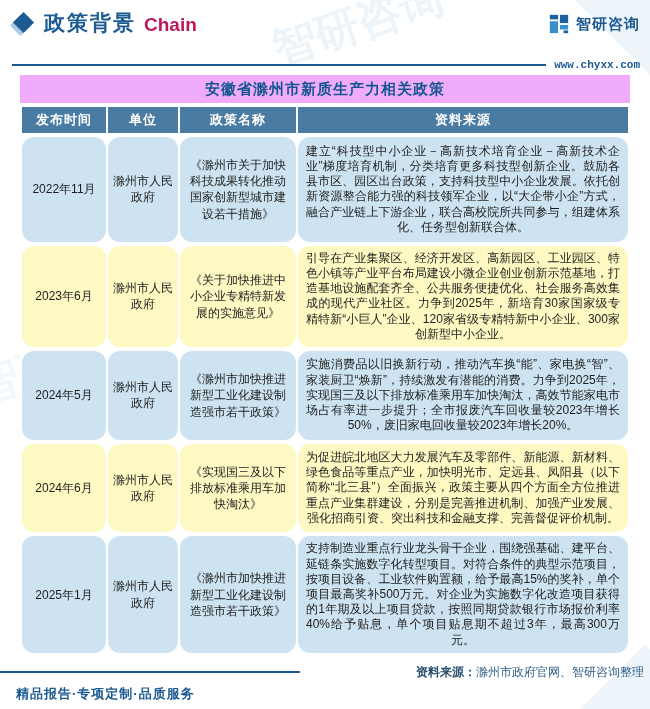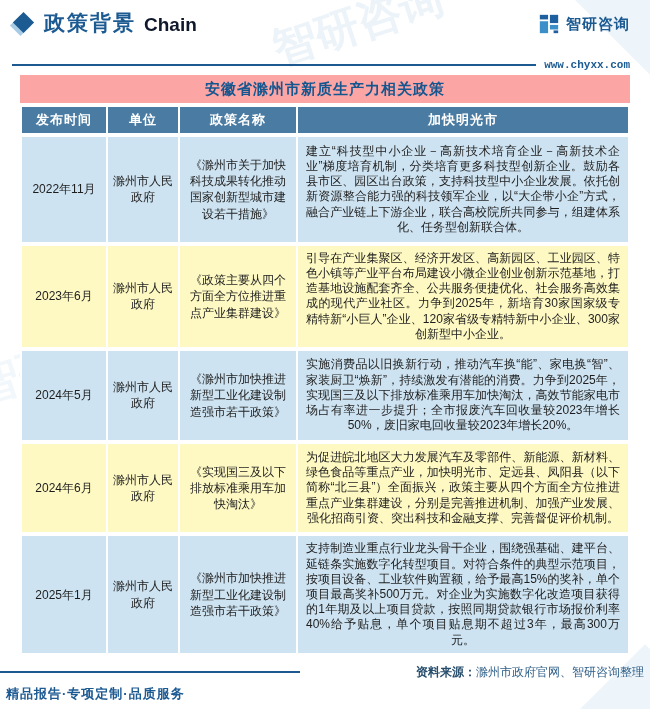--- a/index.html
+++ b/index.html
@@ -7,64 +7,64 @@
     width:650px;height:709px;overflow:hidden;position:relative;
     background:#ffffff;
     font-family:"Liberation Sans","DejaVu Sans",sans-serif;
     -webkit-font-smoothing:antialiased;
   }
   
   .wm{position:absolute;color:#bcd6ea;opacity:.28;font-weight:bold;pointer-events:none;z-index:0;}
   .wm-corner{width:120px;height:120px;background:#dcecf7;transform:rotate(45deg);opacity:.5;}
   .wm-gray{color:#9aa3ab;opacity:.30;}
   
-  .page-header{position:relative;z-index:2;padding:9px 20px 0 12px;}
+  .page-header{position:relative;z-index:2;padding:9px 10px 0 12px;}
   .ph-row{display:flex;align-items:flex-start;justify-content:space-between;}
   .ph-left{display:flex;align-items:center;gap:10px;position:relative;}
   .diamond-wrap{position:relative;width:22px;height:22px;flex:0 0 auto;}
   .diamond{position:absolute;width:15px;height:15px;background:#1c5a92;transform:rotate(45deg);top:3px;left:4px;}
   .diamond.light{background:#a9cce6;top:6px;left:1px;z-index:-1;}
   .page-title{font-size:21px;font-weight:bold;color:#1c5a92;letter-spacing:2px;}
-  .chain-mark{font-size:19px;font-weight:bold;color:#0f172a;margin-left:-2px;margin-top:4px;}
+  .chain-mark{font-size:19px;font-weight:bold;color:#be185d;margin-left:-2px;margin-top:4px;}
   .ph-right{display:flex;align-items:center;gap:6px;padding-top:4px;}
   .logo-mark{width:22px;height:22px;display:block;}
   .brand-name{font-size:15px;font-weight:bold;color:#1c5a92;letter-spacing:1px;}
   .rule-row{display:flex;align-items:center;margin-top:22px;}
   .rule-line{flex:1 1 auto;border-top:2px solid #1b5990;height:0;}
   .site-url{flex:0 0 auto;font-size:11px;font-weight:bold;color:#1c5a92;margin-left:8px;font-family:"Liberation Mono","DejaVu Sans Mono",monospace;}
   
   .table-wrap{position:relative;z-index:2;margin:4px 20px 0 20px;}
   .table-title{
-    background:#fca5a5;color:#15568e;font-size:15px;font-weight:bold;
+    background:#f0abfc;color:#15568e;font-size:15px;font-weight:bold;
     text-align:center;padding:5px 0 4px;letter-spacing:1px;
   }
   table.policy{
     width:100%;border-collapse:separate;border-spacing:2px 4px;
     table-layout:fixed;background:#ffffff;margin-top:0;
   }
   col.c-date{width:84px;} col.c-unit{width:70px;} col.c-name{width:116px;}
   th{
     background:#4a7ca3;color:#ffffff;font-size:13px;font-weight:bold;
     padding:4px 2px;letter-spacing:1px;text-align:center;
   }
-  td{font-size:12px;color:#1d1d1d;vertical-align:middle;}
+  td{font-size:12px;color:#1d1d1d;vertical-align:middle;border-radius:12px;}
   tr.r-odd td{background:#cee3f1;}
   tr.r-even td{background:#fef9c3;}
   td.c-center{text-align:center;padding:20px 5px;line-height:1.35;}
   td.c-content{
     text-align:justify;text-align-last:center;
     padding:5px 8px;line-height:1.27;
   }
   
   .page-footer{position:relative;z-index:2;margin-top:7px;}
   .pf-top{display:flex;align-items:center;}
   .pf-line{flex:0 0 300px;border-top:2px solid #1b5990;height:0;}
   .pf-source{flex:1 1 auto;text-align:right;font-size:12px;color:#2e5e87;padding-right:6px;white-space:nowrap;}
   .pf-source .lbl{font-weight:bold;color:#274e6d;}
-  .pf-left{font-size:13px;font-weight:bold;color:#1c5a92;letter-spacing:1px;padding:4px 0 0 6px;}
+  .pf-left{font-size:13px;font-weight:bold;color:#1c5a92;letter-spacing:1px;padding:4px 0 0 16px;}
 </style>
 </head>
 <body>
 
 <div class="wm wm-corner" style="top:-70px;right:-60px;"></div>
 <div class="wm" style="top:-6px;left:270px;font-size:44px;transform:rotate(-18deg);">智研咨询</div>
 <div class="wm" style="top:330px;left:-30px;font-size:46px;transform:rotate(-18deg);opacity:.18;">智研咨询</div>
 <div class="wm wm-gray" style="top:608px;left:320px;font-size:40px;letter-spacing:14px;">智研咨询</div>
 <div class="wm wm-corner" style="bottom:-80px;right:-55px;"></div>
 
@@ -102,34 +102,34 @@
         <col class="c-date">
         <col class="c-unit">
         <col class="c-name">
         <col class="c-cont">
       </colgroup>
     <thead>
       <tr>
         <th>发布时间</th>
         <th>单位</th>
         <th>政策名称</th>
-        <th>加快明光市</th>
+        <th>资料来源</th>
       </tr>
     </thead>
     <tbody>
       <tr class="r-odd">
         <td class="c-center">2022年11月</td>
         <td class="c-center">滁州市人民政府</td>
         <td class="c-center">《滁州市关于加快科技成果转化推动国家创新型城市建设若干措施》</td>
         <td class="c-content">建立“科技型中小企业－高新技术培育企业－高新技术企业”梯度培育机制，分类培育更多科技型创新企业。鼓励各县市区、园区出台政策，支持科技型中小企业发展。依托创新资源整合能力强的科技领军企业，以“大企带小企”方式，融合产业链上下游企业，联合高校院所共同参与，组建体系化、任务型创新联合体。</td>
       </tr>
       <tr class="r-even">
         <td class="c-center">2023年6月</td>
         <td class="c-center">滁州市人民政府</td>
-        <td class="c-center">《政策主要从四个方面全方位推进重点产业集群建设》</td>
+        <td class="c-center">《关于加快推进中小企业专精特新发展的实施意见》</td>
         <td class="c-content">引导在产业集聚区、经济开发区、高新园区、工业园区、特色小镇等产业平台布局建设小微企业创业创新示范基地，打造基地设施配套齐全、公共服务便捷优化、社会服务高效集成的现代产业社区。力争到2025年，新培育30家国家级专精特新“小巨人”企业、120家省级专精特新中小企业、300家创新型中小企业。</td>
       </tr>
       <tr class="r-odd">
         <td class="c-center">2024年5月</td>
         <td class="c-center">滁州市人民政府</td>
         <td class="c-center">《滁州市加快推进新型工业化建设制造强市若干政策》</td>
         <td class="c-content">实施消费品以旧换新行动，推动汽车换“能”、家电换“智”、家装厨卫“焕新”，持续激发有潜能的消费。力争到2025年，实现国三及以下排放标准乘用车加快淘汰，高效节能家电市场占有率进一步提升；全市报废汽车回收量较2023年增长50%，废旧家电回收量较2023年增长20%。</td>
       </tr>
       <tr class="r-even">
         <td class="c-center">2024年6月</td>

